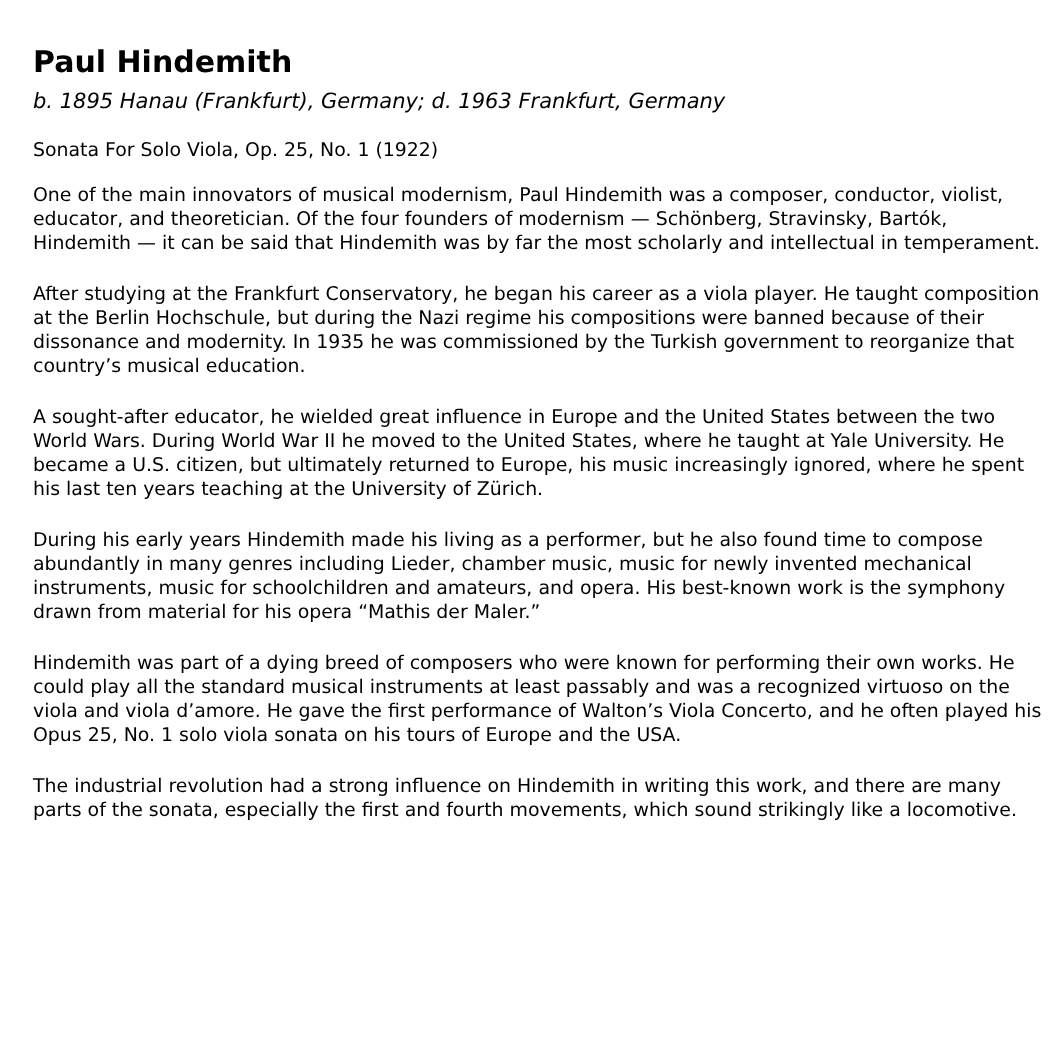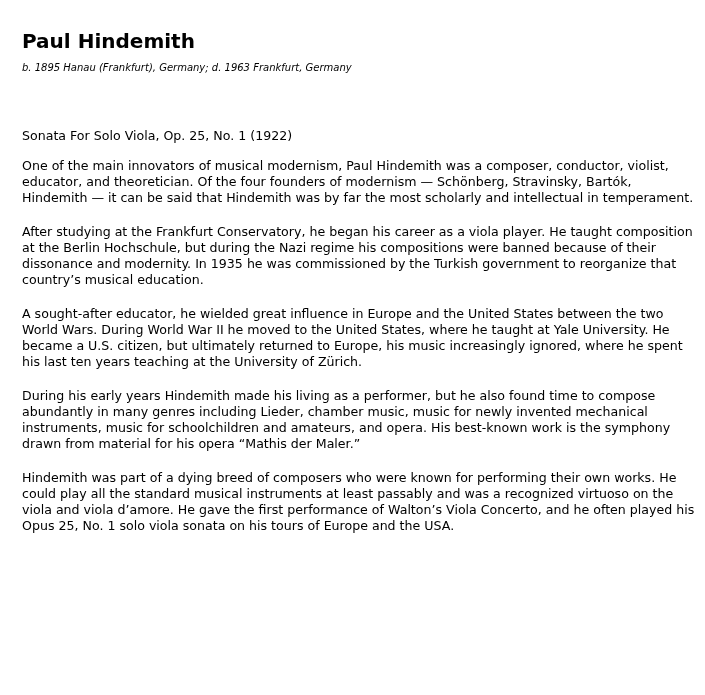--- a/index.html
+++ b/index.html
@@ -19,28 +19,28 @@
   }
   .page-title {
     font-size: 20px;
     line-height: 21px;
     font-weight: bold;
     margin: 0;
     color: var(--text, #000000);
   }
   .subtitle {
     font-style: italic;
-    font-size: 10px;
+    font-size: 14px;
     line-height: 16px;
     margin-top: 8px;
   }
   .work-title {
     font-size: 12.6px;
     line-height: 16px;
-    margin-top: 52px;
+    margin-top: 16px;
   }
   p.body-par {
     font-size: 12.6px;
     line-height: 16px;
     margin: 18px 0 0 0;
     text-align: left;
   }
   p.body-par.first {
     margin-top: 14px;
   }
@@ -59,13 +59,14 @@
 
   <p class="body-par">After studying at the Frankfurt Conservatory, he began his career as a viola player. He taught composition at the Berlin Hochschule, but during the Nazi regime his compositions were banned because of their dissonance and modernity. In 1935 he was commissioned by the Turkish government to reorganize that country’s musical education.</p>
 
   <p class="body-par">A sought-after educator, he wielded great influence in Europe and the United States between the two World Wars. During World War II he moved to the United States, where he taught at Yale University. He became a U.S. citizen, but ultimately returned to Europe, his music increasingly ignored, where he spent his last ten years teaching at the University of Zürich.</p>
 
   <p class="body-par">During his early years Hindemith made his living as a performer, but he also found time to compose abundantly in many genres including Lieder, chamber music, music for newly invented mechanical instruments, music for schoolchildren and amateurs, and opera. His best-known work is the symphony drawn from material for his opera “Mathis der Maler.”</p>
 
   <p class="body-par">Hindemith was part of a dying breed of composers who were known for performing their own works. He could play all the standard musical instruments at least passably and was a recognized virtuoso on the viola and viola d’amore. He gave the first performance of Walton’s Viola Concerto, and he often played his Opus 25, No. 1 solo viola sonata on his tours of Europe and the USA.</p>
 
 
+  <p class="body-par">The industrial revolution had a strong influence on Hindemith in writing this work, and there are many parts of the sonata, especially the first and fourth movements, which sound strikingly like a locomotive.</p>
 </div>
 
 </body></html>

